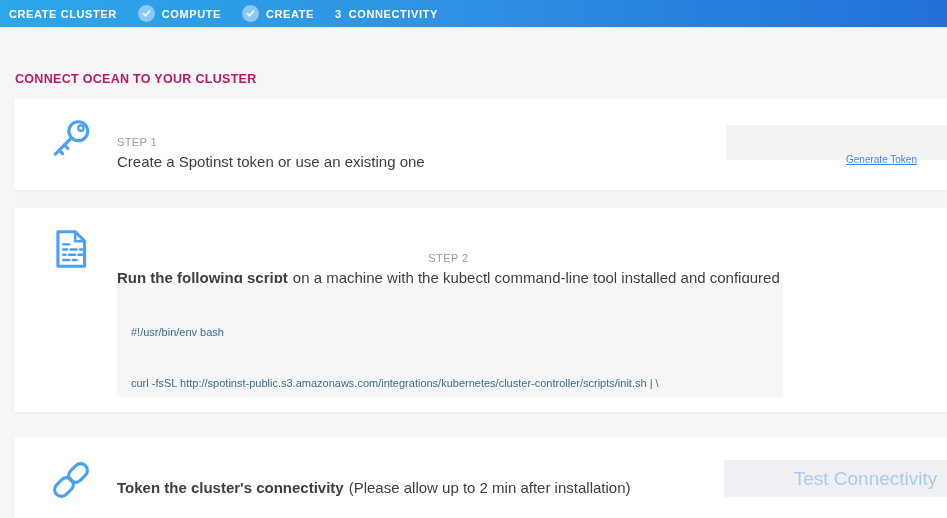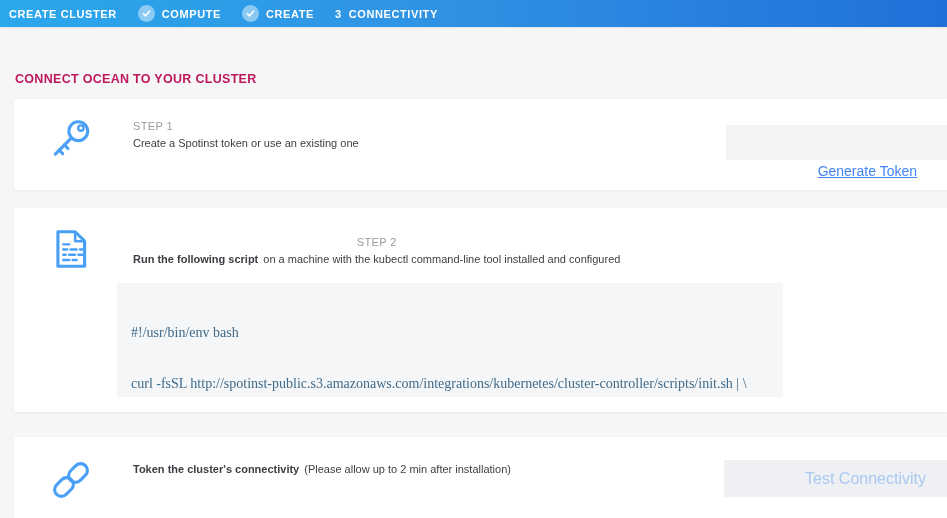--- a/index.html
+++ b/index.html
@@ -69,86 +69,86 @@
   }
   .card-1 { top: 99px;  height: 91px; }
   .card-2 { top: 208px; height: 204px; }
   .card-3 { top: 437px; height: 105px; }
 
   .card-icon { position: absolute; left: 34px; }
   .card-1 .card-icon { top: 17px; }
   .card-2 .card-icon { top: 18px; }
   .card-3 .card-icon { top: 20px; }
 
-  .card-text { position: absolute; left: 119px; }
+  .card-text { position: absolute; left: 103px; margin-top: 16px; }
   .card-1 .card-text { top: 21px; }
   .card-2 .card-text { top: 28px; text-align: center; }
   .card-3 .card-text { top: 26px; }
 
   .step-label {
     color: #9b9b9b;
     font-size: 11px;
     letter-spacing: 0.4px;
     margin-bottom: 5px;
   }
   .step-title {
     color: #3b3e42;
-    font-size: 11px;
+    font-size: 15px;
     white-space: nowrap;
   }
   .step-title .bold { font-weight: bold; }
   .step-title .rest { margin-left: 5px; }
 
   
   .token-input {
     position: absolute;
     left: 712px; right: 0; top: 26px;
     height: 35px;
     background: #f1f3f5;
     border: none;
     outline: none;
     font-family: "Liberation Sans", sans-serif;
     font-size: 13px;
     color: #3b3e42;
     padding: 0 10px;
   }
   .generate-token {
     position: absolute;
-    right: 30px; top: 64px;
-    font-size: 14px;
+    right: 30px; top: 55px;
+    font-size: 10px;
     color: #4285f4;
     text-decoration: underline;
     cursor: pointer;
   }
 
   
   .code-block {
     position: absolute;
     left: 103px; top: 75px;
     width: 666px; height: 114px;
     background: #f5f6f7;
     padding: 7px 14px;
-    font-family: Liberation Serif, serif;
-    font-size: 14px;
+    font-family: Liberation Sans, sans-serif;
+    font-size: 11px;
     line-height: 17px;
     color: #3f6a8a;
     white-space: pre;
     overflow: hidden;
   }
   .code-line { white-space: pre; }
 
   
   .test-connectivity-btn {
     position: absolute;
     left: 710px; right: 0; top: 23px;
     height: 37px;
     background: #eef0f3;
     border: none;
     font-family: "Liberation Sans", sans-serif;
-    font-size: 16px;
+    font-size: 19px;
     color: #a9c9f1;
     text-align: center;
     padding-left: 60px;
     cursor: default;
   }
 </style>
 </head>
 <body>
 
 <div class="page">

